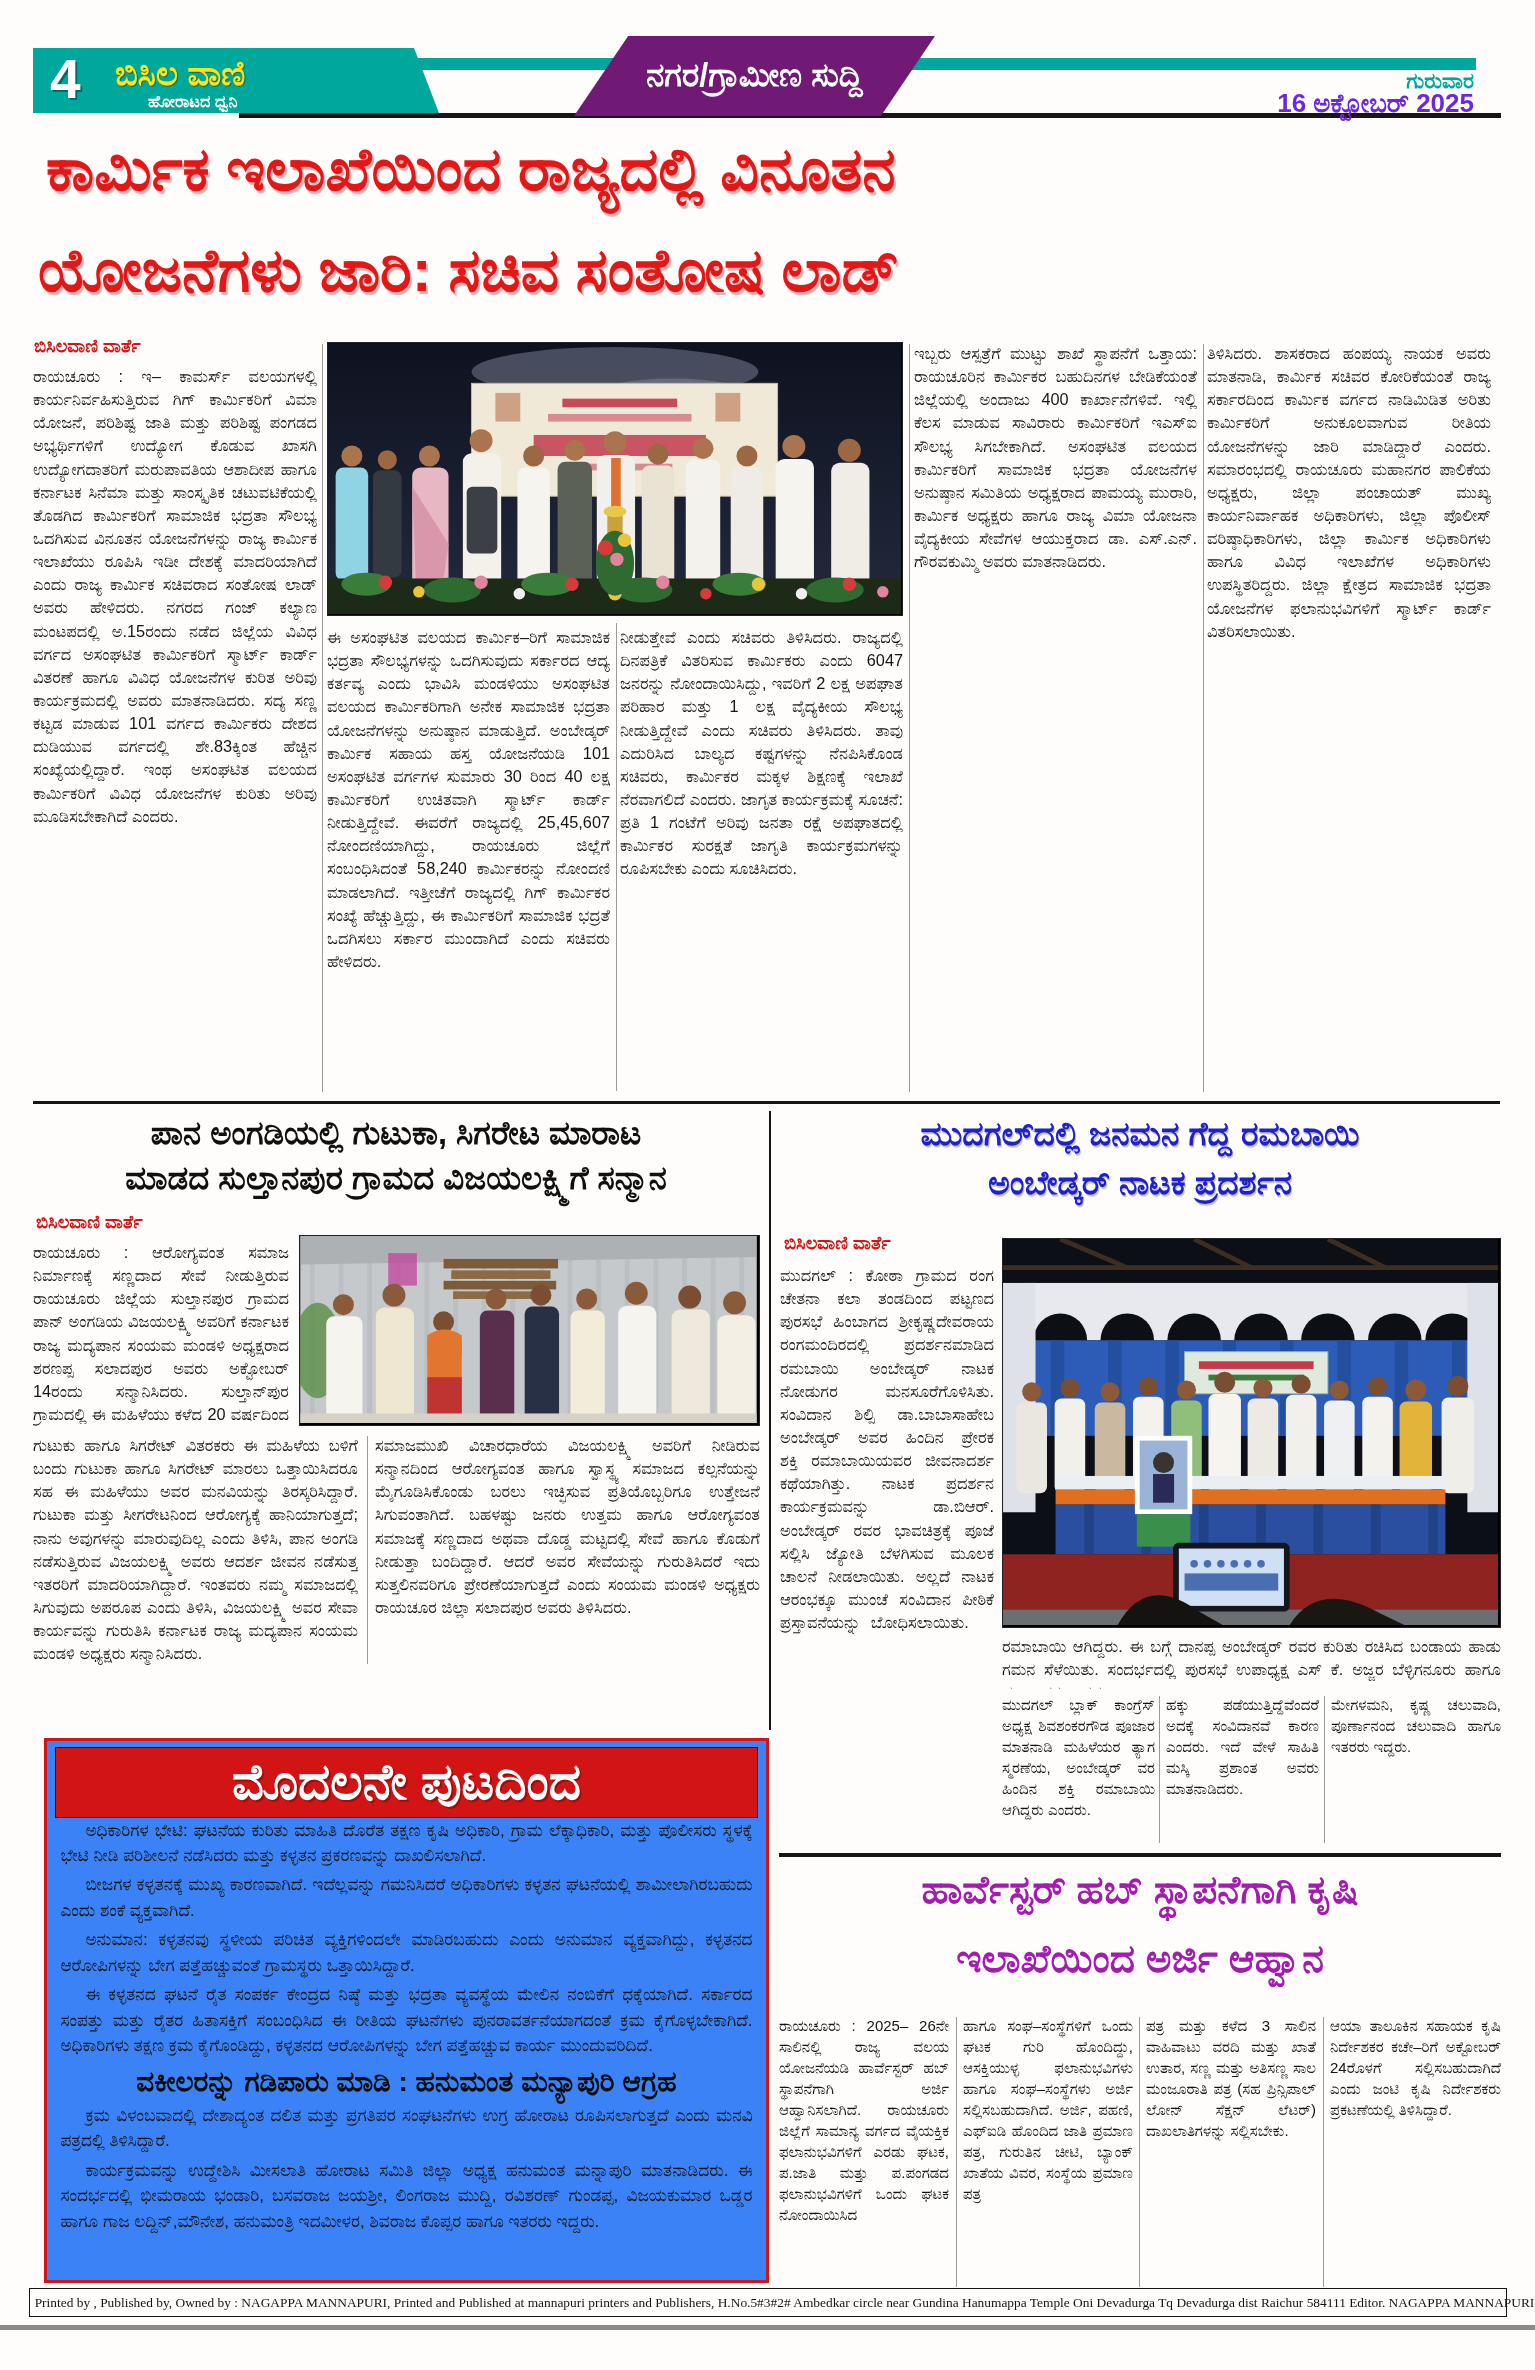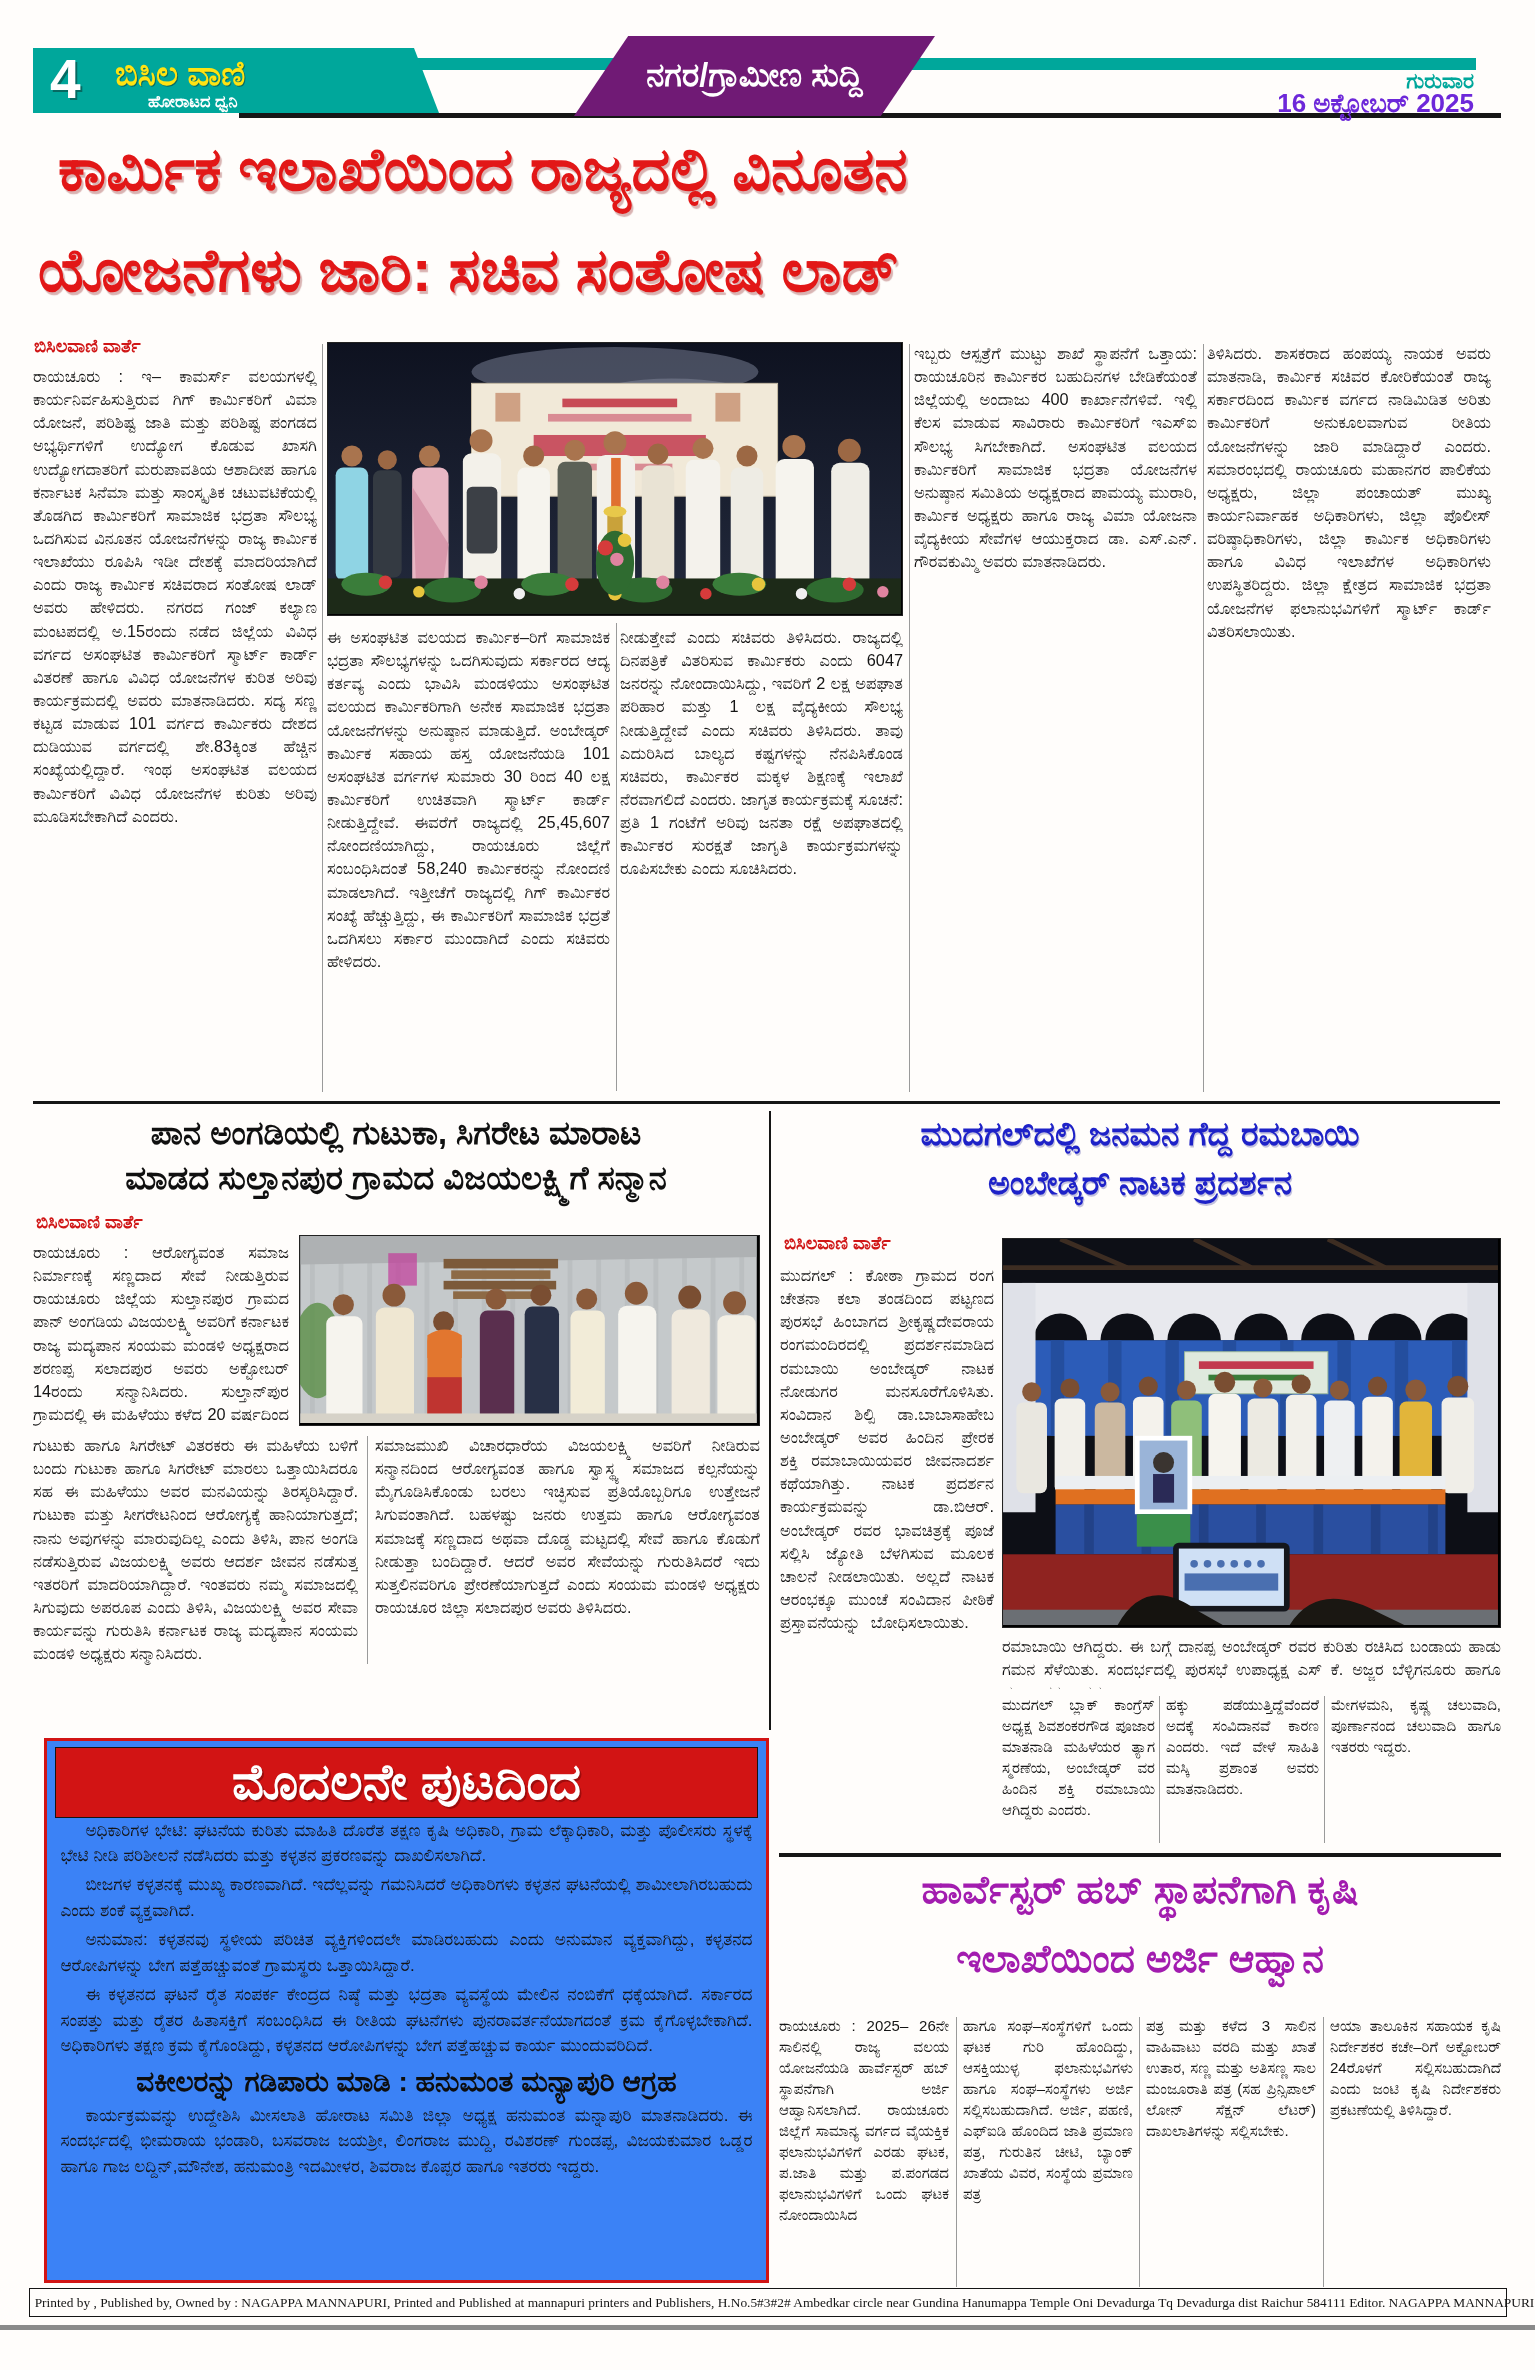--- a/index.html
+++ b/index.html
@@ -57,21 +57,21 @@
     <div class="abs tagline" style="left:115px;top:44px;">ಹೋರಾಟದ ಧ್ವನಿ</div>
   </div>
 
   <div class="abs section-band" style="left:574px;top:36px;width:361px;height:80px;">
     <span>ನಗರ/ಗ್ರಾಮೀಣ ಸುದ್ದಿ</span>
   </div>
 
   <div class="abs weekday" style="left:1224px;top:69px;width:250px;">ಗುರುವಾರ</div>
   <div class="abs dateline" style="left:1128px;top:88px;width:346px;">16 ಅಕ್ಟೋಬರ್ 2025</div>
 
-  <div class="abs lead-hl" style="left:58px;top:140px;width:1453px;">ಕಾರ್ಮಿಕ ಇಲಾಖೆಯಿಂದ ರಾಜ್ಯದಲ್ಲಿ ವಿನೂತನ</div>
+  <div class="abs lead-hl" style="left:46px;top:140px;width:1453px;">ಕಾರ್ಮಿಕ ಇಲಾಖೆಯಿಂದ ರಾಜ್ಯದಲ್ಲಿ ವಿನೂತನ</div>
   <div class="abs lead-hl" style="left:38px;top:241px;width:1453px;">ಯೋಜನೆಗಳು ಜಾರಿ: ಸಚಿವ ಸಂತೋಷ ಲಾಡ್</div>
 
   <div class="abs byline" style="left:34px;top:336px;">ಬಿಸಿಲವಾಣಿ ವಾರ್ತೆ</div>
   <div class="abs just bodytxt" style="left:33px;top:365px;width:284px;height:726px;">ರಾಯಚೂರು : ಇ– ಕಾಮರ್ಸ್ ವಲಯಗಳಲ್ಲಿ ಕಾರ್ಯನಿರ್ವಹಿಸುತ್ತಿರುವ ಗಿಗ್ ಕಾರ್ಮಿಕರಿಗೆ ವಿಮಾ ಯೋಜನೆ, ಪರಿಶಿಷ್ಟ ಜಾತಿ ಮತ್ತು ಪರಿಶಿಷ್ಟ ಪಂಗಡದ ಅಭ್ಯರ್ಥಿಗಳಿಗೆ ಉದ್ಯೋಗ ಕೊಡುವ ಖಾಸಗಿ ಉದ್ಯೋಗದಾತರಿಗೆ ಮರುಪಾವತಿಯ ಆಶಾದೀಪ ಹಾಗೂ ಕರ್ನಾಟಕ ಸಿನೆಮಾ ಮತ್ತು ಸಾಂಸ್ಕೃತಿಕ ಚಟುವಟಿಕೆಯಲ್ಲಿ ತೊಡಗಿದ ಕಾರ್ಮಿಕರಿಗೆ ಸಾಮಾಜಿಕ ಭದ್ರತಾ ಸೌಲಭ್ಯ ಒದಗಿಸುವ ವಿನೂತನ ಯೋಜನೆಗಳನ್ನು ರಾಜ್ಯ ಕಾರ್ಮಿಕ ಇಲಾಖೆಯು ರೂಪಿಸಿ ಇಡೀ ದೇಶಕ್ಕೆ ಮಾದರಿಯಾಗಿದೆ ಎಂದು ರಾಜ್ಯ ಕಾರ್ಮಿಕ ಸಚಿವರಾದ ಸಂತೋಷ ಲಾಡ್ ಅವರು ಹೇಳಿದರು.  ನಗರದ ಗಂಜ್ ಕಲ್ಯಾಣ ಮಂಟಪದಲ್ಲಿ ಅ.15ರಂದು ನಡೆದ ಜಿಲ್ಲೆಯ ವಿವಿಧ ವರ್ಗದ ಅಸಂಘಟಿತ ಕಾರ್ಮಿಕರಿಗೆ ಸ್ಮಾರ್ಟ್ ಕಾರ್ಡ್ ವಿತರಣೆ ಹಾಗೂ ವಿವಿಧ ಯೋಜನೆಗಳ ಕುರಿತ ಅರಿವು ಕಾರ್ಯಕ್ರಮದಲ್ಲಿ ಅವರು ಮಾತನಾಡಿದರು.  ಸದ್ಯ ಸಣ್ಣ ಕಟ್ಟಡ ಮಾಡುವ 101 ವರ್ಗದ ಕಾರ್ಮಿಕರು ದೇಶದ ದುಡಿಯುವ ವರ್ಗದಲ್ಲಿ ಶೇ.83ಕ್ಕಿಂತ ಹೆಚ್ಚಿನ ಸಂಖ್ಯೆಯಲ್ಲಿದ್ದಾರೆ. ಇಂಥ ಅಸಂಘಟಿತ ವಲಯದ ಕಾರ್ಮಿಕರಿಗೆ ವಿವಿಧ ಯೋಜನೆಗಳ ಕುರಿತು ಅರಿವು ಮೂಡಿಸಬೇಕಾಗಿದೆ ಎಂದರು.</div>
 
   <div class="abs photo-frame" style="left:327px;top:342px;width:576px;height:274px;">
     <svg width="573" height="271" viewBox="0 0 599 283" xmlns="http://www.w3.org/2000/svg">
       <defs>
         <linearGradient id="nightbg" x1="0" y1="0" x2="0" y2="1">
           <stop offset="0" stop-color="#0e1220"></stop>
@@ -420,20 +420,21 @@
       <span>ಮೊದಲನೇ ಪುಟದಿಂದ</span>
     </div>
     <div class="box-body" style="margin:0 13.4px;">
       <p>ಅಧಿಕಾರಿಗಳ ಭೇಟಿ: ಘಟನೆಯ ಕುರಿತು ಮಾಹಿತಿ ದೊರೆತ ತಕ್ಷಣ ಕೃಷಿ ಅಧಿಕಾರಿ, ಗ್ರಾಮ ಲೆಕ್ಕಾಧಿಕಾರಿ, ಮತ್ತು ಪೊಲೀಸರು ಸ್ಥಳಕ್ಕೆ ಭೇಟಿ ನೀಡಿ ಪರಿಶೀಲನೆ ನಡೆಸಿದರು ಮತ್ತು ಕಳ್ಳತನ ಪ್ರಕರಣವನ್ನು ದಾಖಲಿಸಲಾಗಿದೆ.</p>
       <p>ಬೀಜಗಳ ಕಳ್ಳತನಕ್ಕೆ ಮುಖ್ಯ ಕಾರಣವಾಗಿದೆ. ಇದೆಲ್ಲವನ್ನು ಗಮನಿಸಿದರೆ ಅಧಿಕಾರಿಗಳು ಕಳ್ಳತನ ಘಟನೆಯಲ್ಲಿ ಶಾಮೀಲಾಗಿರಬಹುದು ಎಂದು ಶಂಕೆ ವ್ಯಕ್ತವಾಗಿದೆ.</p>
       <p>ಅನುಮಾನ: ಕಳ್ಳತನವು ಸ್ಥಳೀಯ ಪರಿಚಿತ ವ್ಯಕ್ತಿಗಳಿಂದಲೇ ಮಾಡಿರಬಹುದು ಎಂದು ಅನುಮಾನ ವ್ಯಕ್ತವಾಗಿದ್ದು, ಕಳ್ಳತನದ ಆರೋಪಿಗಳನ್ನು ಬೇಗ ಪತ್ತೆಹಚ್ಚುವಂತೆ ಗ್ರಾಮಸ್ಥರು ಒತ್ತಾಯಿಸಿದ್ದಾರೆ.</p>
       <p>ಈ ಕಳ್ಳತನದ ಘಟನೆ ರೈತ ಸಂಪರ್ಕ ಕೇಂದ್ರದ ನಿಷ್ಠೆ ಮತ್ತು ಭದ್ರತಾ ವ್ಯವಸ್ಥೆಯ ಮೇಲಿನ ನಂಬಿಕೆಗೆ ಧಕ್ಕೆಯಾಗಿದೆ. ಸರ್ಕಾರದ ಸಂಪತ್ತು ಮತ್ತು ರೈತರ ಹಿತಾಸಕ್ತಿಗೆ ಸಂಬಂಧಿಸಿದ ಈ ರೀತಿಯ ಘಟನೆಗಳು ಪುನರಾವರ್ತನೆಯಾಗದಂತೆ ಕ್ರಮ ಕೈಗೊಳ್ಳಬೇಕಾಗಿದೆ. ಅಧಿಕಾರಿಗಳು ತಕ್ಷಣ ಕ್ರಮ ಕೈಗೊಂಡಿದ್ದು, ಕಳ್ಳತನದ ಆರೋಪಿಗಳನ್ನು ಬೇಗ ಪತ್ತೆಹಚ್ಚುವ ಕಾರ್ಯ ಮುಂದುವರಿದಿದೆ.</p>
     </div>
     <div class="box-subhead" style="margin:7.6px 9.6px 3.8px 9.6px;">ವಕೀಲರನ್ನು ಗಡಿಪಾರು ಮಾಡಿ : ಹನುಮಂತ ಮನ್ಯಾಪುರಿ ಆಗ್ರಹ</div>
     <div class="box-body" style="margin:0 13.4px;">
+      <p>ಕ್ರಮ ವಿಳಂಬವಾದಲ್ಲಿ ದೇಶಾದ್ಯಂತ ದಲಿತ ಮತ್ತು ಪ್ರಗತಿಪರ ಸಂಘಟನೆಗಳು ಉಗ್ರ ಹೋರಾಟ ರೂಪಿಸಲಾಗುತ್ತದೆ ಎಂದು ಮನವಿ ಪತ್ರದಲ್ಲಿ ತಿಳಿಸಿದ್ದಾರೆ.</p>
       <p>ಕಾರ್ಯಕ್ರಮವನ್ನು ಉದ್ದೇಶಿಸಿ ಮೀಸಲಾತಿ ಹೋರಾಟ ಸಮಿತಿ ಜಿಲ್ಲಾ ಅಧ್ಯಕ್ಷ ಹನುಮಂತ ಮನ್ನಾಪುರಿ ಮಾತನಾಡಿದರು. ಈ ಸಂದರ್ಭದಲ್ಲಿ ಭೀಮರಾಯ ಭಂಡಾರಿ, ಬಸವರಾಜ ಜಯಶ್ರೀ, ಲಿಂಗರಾಜ ಮುದ್ದಿ, ರವಿಶರಣ್ ಗುಂಡಪ್ಪ, ವಿಜಯಕುಮಾರ ಒಡ್ಡರ ಹಾಗೂ ಗಾಜ ಲದ್ದಿನ್,ಮೌನೇಶ, ಹನುಮಂತ್ರಿ ಇದಮೀಳರ, ಶಿವರಾಜ ಕೊಪ್ಪರ ಹಾಗೂ ಇತರರು ಇದ್ದರು.</p>
     </div>
   </div>
 
   <div class="hrule" style="left:779px;top:1853px;width:722px;height:3.8px;"></div>
   <div class="abs harv-hl" style="left:779px;top:1868px;width:722px;">ಹಾರ್ವೆಸ್ಟರ್ ಹಬ್ ಸ್ಥಾಪನೆಗಾಗಿ ಕೃಷಿ</div>
   <div class="abs harv-hl" style="left:779px;top:1937px;width:722px;">ಇಲಾಖೆಯಿಂದ ಅರ್ಜಿ ಆಹ್ವಾನ</div>
   <div class="abs just smalltxt" style="left:779px;top:2015px;width:170px;height:273px;">ರಾಯಚೂರು : 2025– 26ನೇ ಸಾಲಿನಲ್ಲಿ ರಾಜ್ಯ ವಲಯ ಯೋಜನೆಯಡಿ ಹಾರ್ವೆಸ್ಟರ್ ಹಬ್ ಸ್ಥಾಪನೆಗಾಗಿ ಅರ್ಜಿ ಆಹ್ವಾನಿಸಲಾಗಿದೆ.  ರಾಯಚೂರು ಜಿಲ್ಲೆಗೆ ಸಾಮಾನ್ಯ ವರ್ಗದ ವೈಯಕ್ತಿಕ ಫಲಾನುಭವಿಗಳಿಗೆ ಎರಡು ಘಟಕ, ಪ.ಜಾತಿ ಮತ್ತು ಪ.ಪಂಗಡದ ಫಲಾನುಭವಿಗಳಿಗೆ ಒಂದು ಘಟಕ ನೋಂದಾಯಿಸಿದ</div>
   <div class="abs just smalltxt" style="left:963px;top:2015px;width:170px;height:273px;">ಹಾಗೂ ಸಂಘ–ಸಂಸ್ಥೆಗಳಿಗೆ ಒಂದು ಘಟಕ ಗುರಿ ಹೊಂದಿದ್ದು, ಆಸಕ್ತಿಯುಳ್ಳ ಫಲಾನುಭವಿಗಳು ಹಾಗೂ ಸಂಘ–ಸಂಸ್ಥೆಗಳು ಅರ್ಜಿ ಸಲ್ಲಿಸಬಹುದಾಗಿದೆ.  ಅರ್ಜಿ, ಪಹಣಿ, ಎಫ್ಐಡಿ ಹೊಂದಿದ ಜಾತಿ ಪ್ರಮಾಣ ಪತ್ರ, ಗುರುತಿನ ಚೀಟಿ, ಬ್ಯಾಂಕ್ ಖಾತೆಯ ವಿವರ, ಸಂಸ್ಥೆಯ ಪ್ರಮಾಣ ಪತ್ರ</div>
   <div class="abs just smalltxt" style="left:1146px;top:2015px;width:170px;height:273px;">ಪತ್ರ ಮತ್ತು ಕಳೆದ 3 ಸಾಲಿನ ವಾಹಿವಾಟು ವರದಿ ಮತ್ತು ಖಾತೆ ಉತಾರ, ಸಣ್ಣ ಮತ್ತು ಅತಿಸಣ್ಣ ಸಾಲ ಮಂಜೂರಾತಿ ಪತ್ರ (ಸಹ ಪ್ರಿನ್ಸಿಪಾಲ್ ಲೋನ್ ಸೆಕ್ಷನ್ ಲೆಟರ್) ದಾಖಲಾತಿಗಳನ್ನು ಸಲ್ಲಿಸಬೇಕು.</div>

